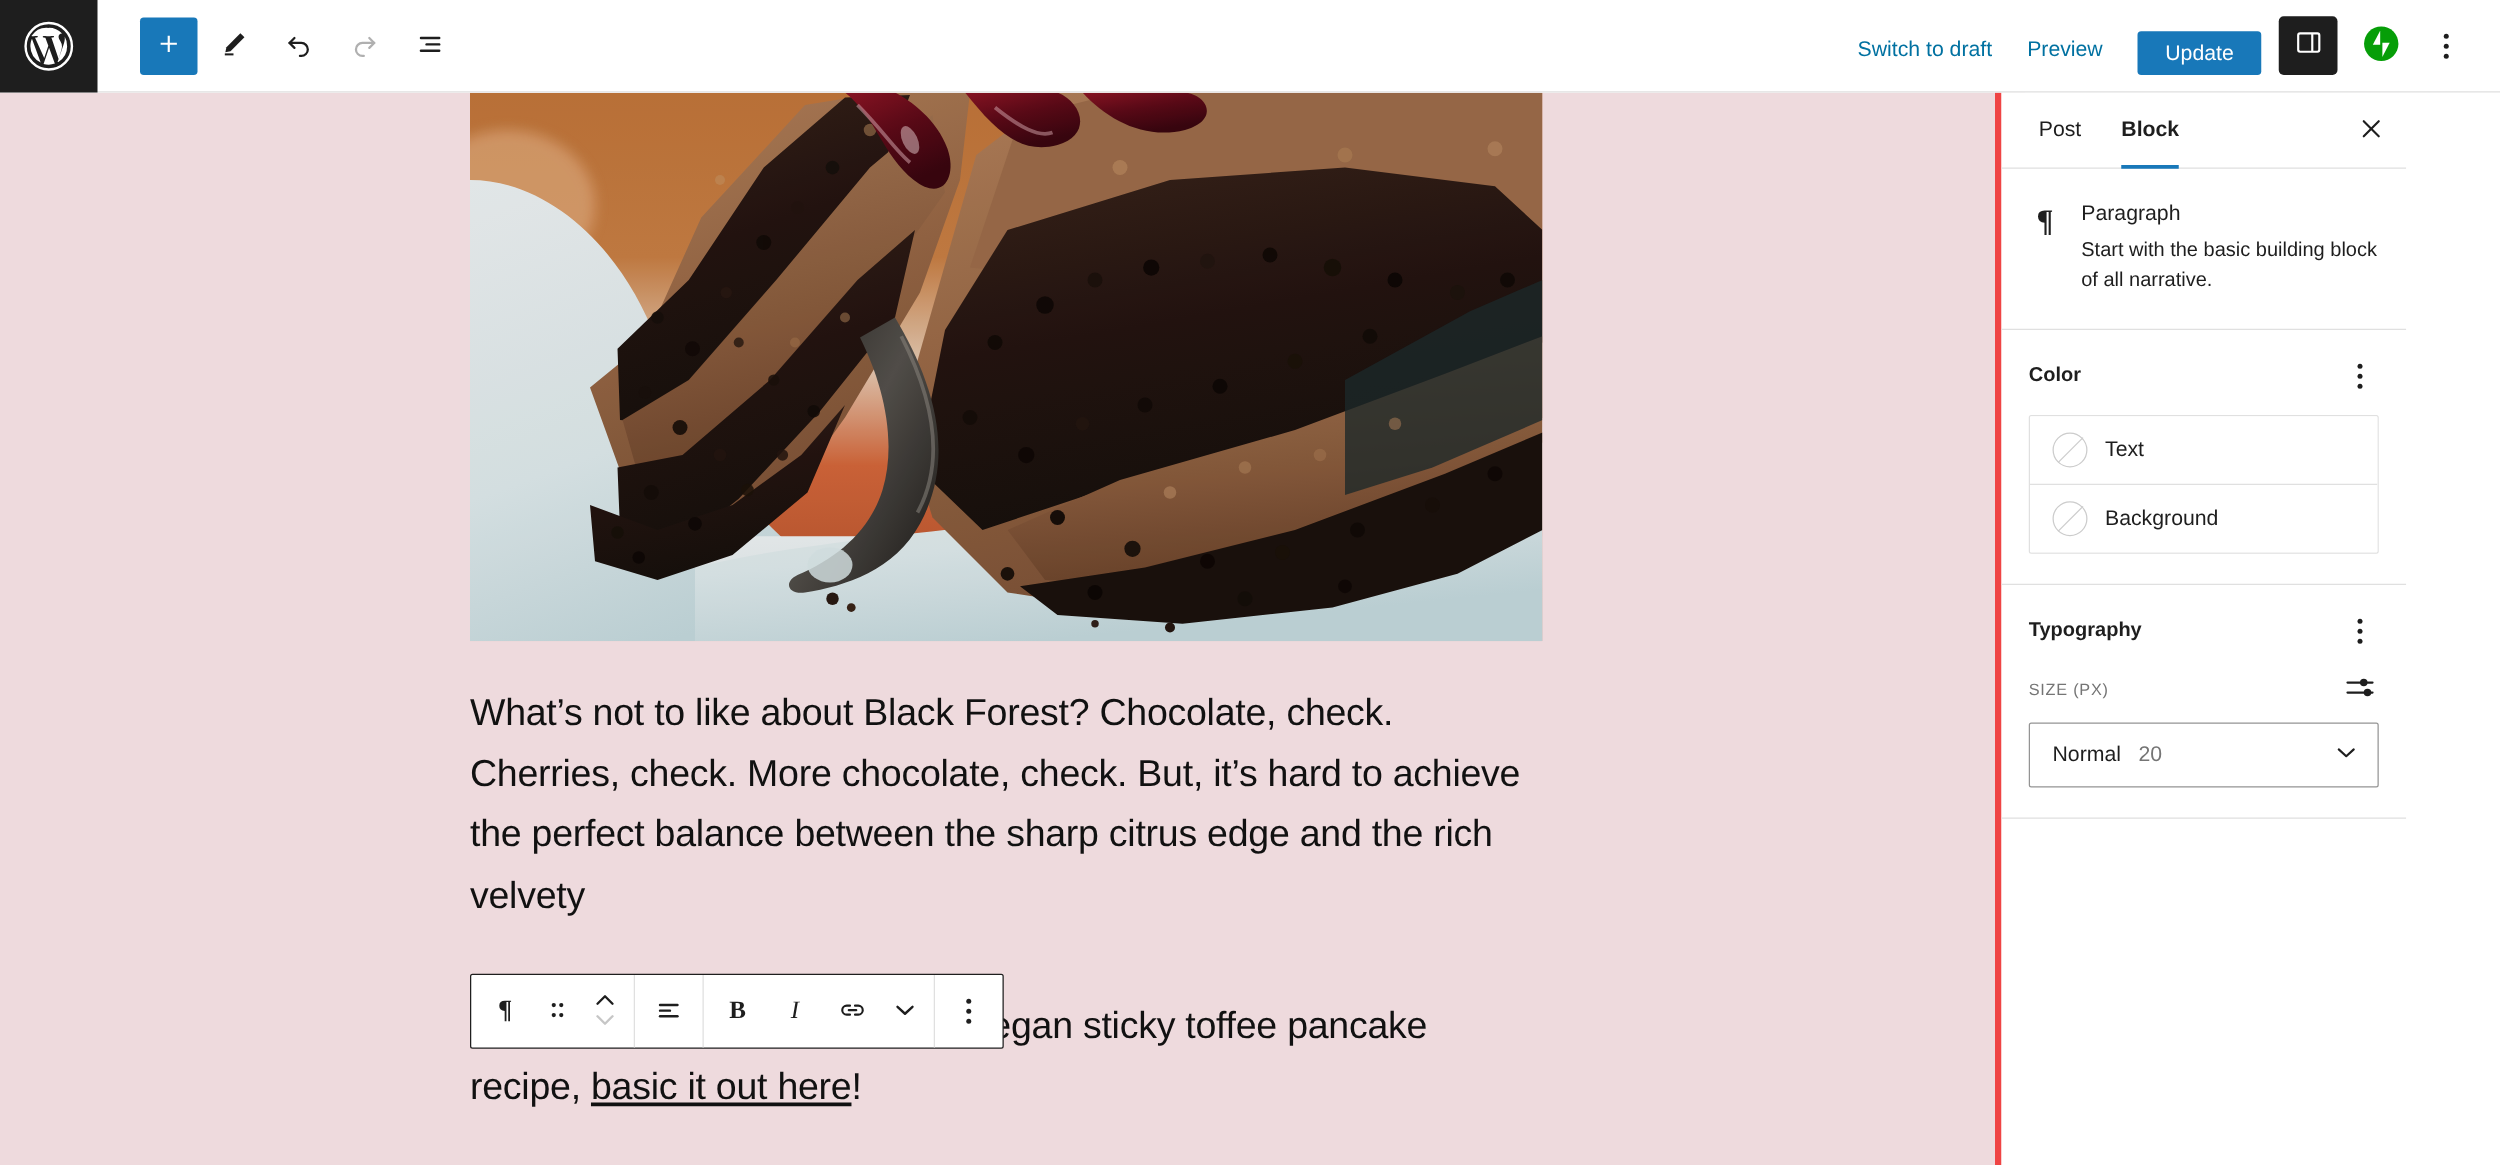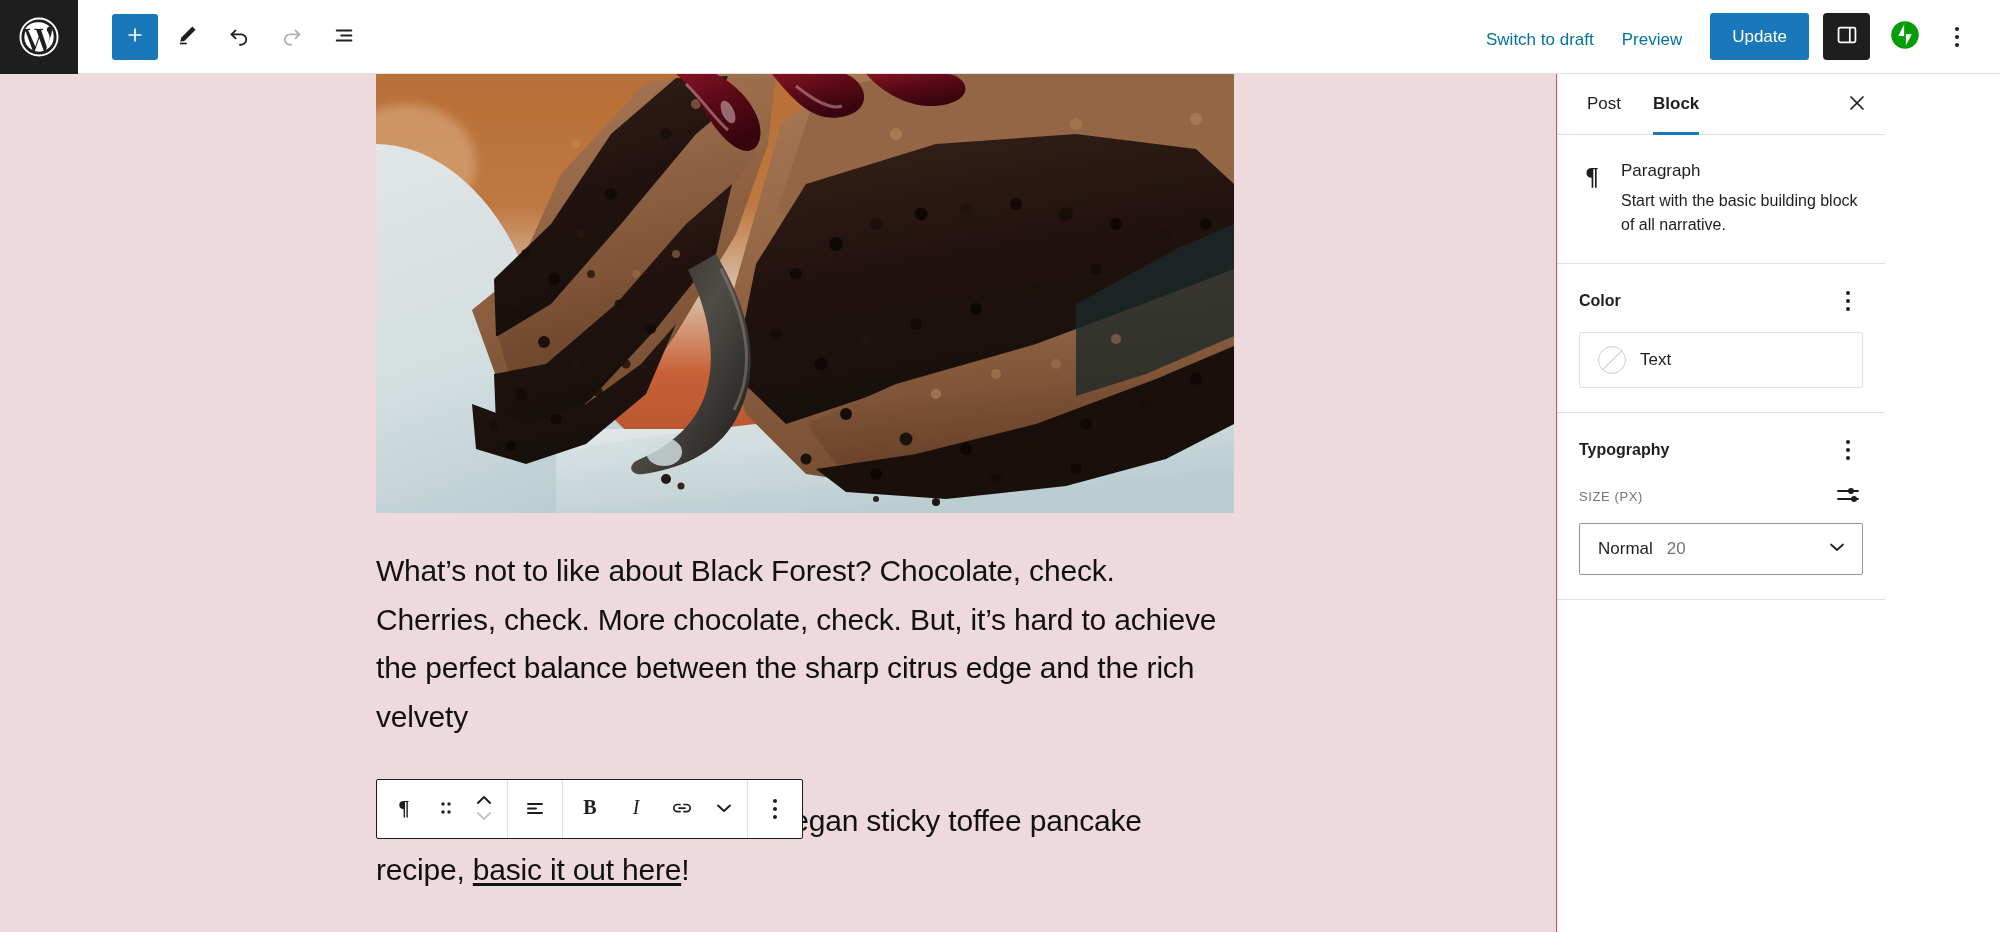--- a/index.html
+++ b/index.html
@@ -73,21 +73,21 @@
     font-family: "Liberation Sans", sans-serif;
     white-space: nowrap;
   }
   #update-button {
     background: #1878b9;
     color: #fff;
     font-size: 17px;
     border: none;
     border-radius: 3px;
     padding: 0 22px;
-    height: 47px;
+    height: 35px;
     margin-left: 14px;
     cursor: pointer;
     font-family: "Liberation Sans", sans-serif;
   }
   #settings-toggle {
     width: 47px;
     height: 47px;
     background: #1e1e1e;
     border-radius: 4px;
     margin-left: 14px;
@@ -181,25 +181,25 @@
     border: none;
     cursor: pointer;
     padding: 0;
   }
   .bt-btn.narrow { width: 38px; }
 
   
   #settings-sidebar {
     position: absolute;
     top: 74px;
-    left: 1556px;
+    left: 1596px;
     width: 329px;
     height: 858px;
     background: #ffffff;
-    border-left: 1px solid #ef4444;
+    border-left: 5px solid #ef4444;
     overflow: hidden;
   }
   #sidebar-tabs {
     height: 61px;
     display: flex;
     align-items: stretch;
     border-bottom: 1px solid #e0e0e0;
     position: relative;
   }
   .sb-tab {
@@ -751,20 +751,24 @@
             <i></i>
             <i></i>
           </span>
       </button>
     </div>
     <div id="color-list">
       <div class="color-row">
         <span class="swatch-none"></span>
         <span class="color-label">Text</span>
       </div>
+      <div class="color-row">
+        <span class="swatch-none"></span>
+        <span class="color-label">Background</span>
+      </div>
     </div>
   </div>
 
   <div class="sb-section">
     <div class="section-head">
       <span class="section-title">Typography</span>
       <button class="section-menu">
         <span class="vdots">
             <i></i>
             <i></i>

